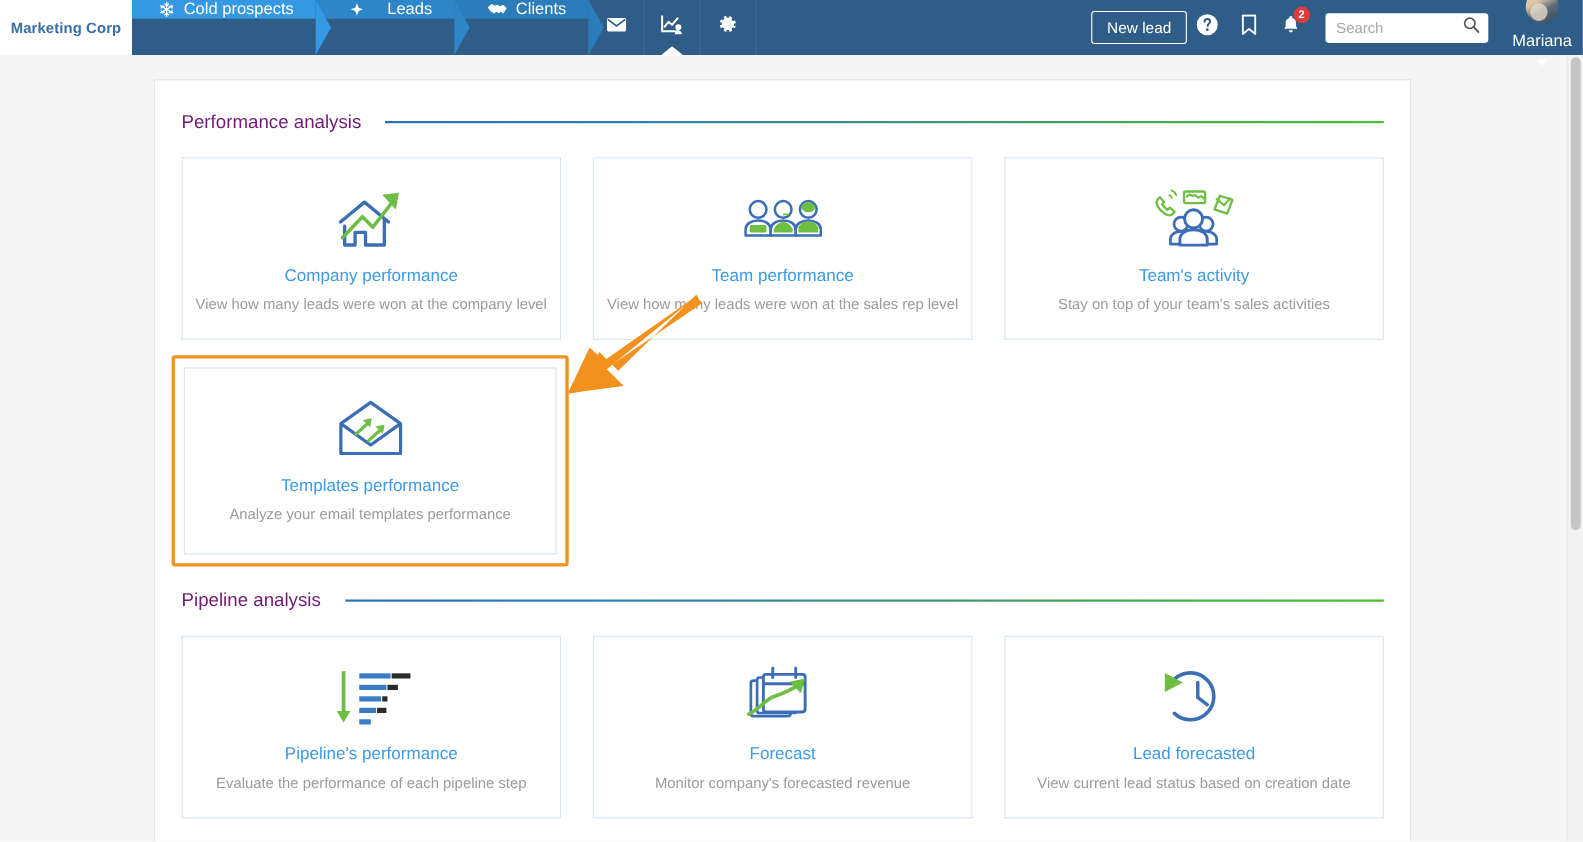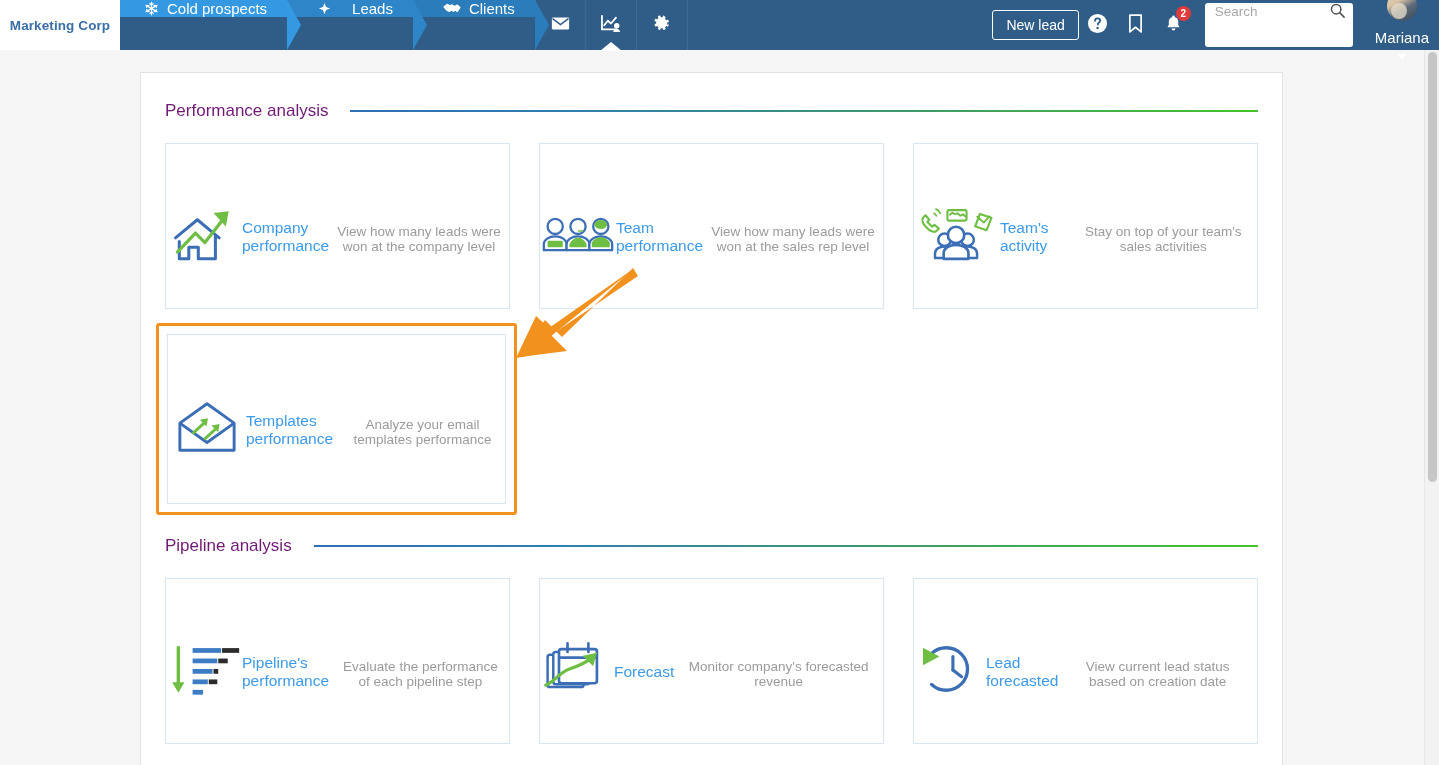--- a/index.html
+++ b/index.html
@@ -112,22 +112,22 @@
     min-width: 15px; height: 15px;
     border-radius: 8px;
     display: flex; align-items: center; justify-content: center;
     padding: 0 3px;
     font-weight: bold;
   }
   .searchbox {
     margin-left: 12px;
     background: #fff;
     border-radius: 3px;
-    width: 148px; height: 44px;
-    display: flex; align-items: flex-start;
+    width: 148px; height: 27px;
+    display: flex; align-items: center;
     padding: 0 8px;
   }
   .searchbox input {
     border: none; outline: none;
     font-size: 13.5px;
     color: #555;
     width: 100%;
     background: transparent;
     font-family: "Liberation Sans", sans-serif;
   }
@@ -197,21 +197,21 @@
     padding: 0 24px;
     margin-top: 22px;
     gap: 29px;
   }
   .card {
     width: 345px;
     height: 166px;
     border: 1px solid #d6e6f3;
     background: #fff;
     display: flex;
-    flex-direction: row;
+    flex-direction: column;
     align-items: center;
     justify-content: flex-start;
     cursor: pointer;
     padding-top: 16px;
   }
   .card-ico {
     height: 76px;
     display: flex; align-items: center; justify-content: center;
   }
   .card-title {

